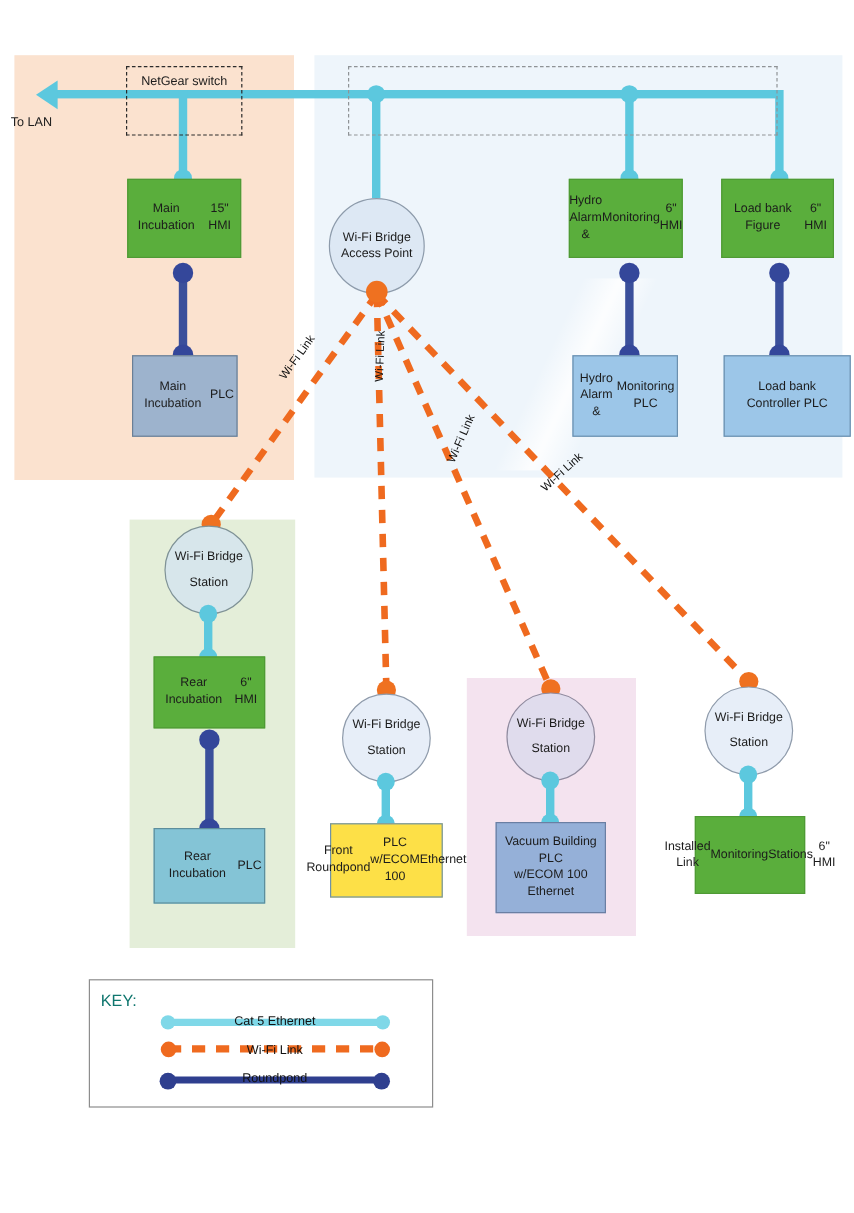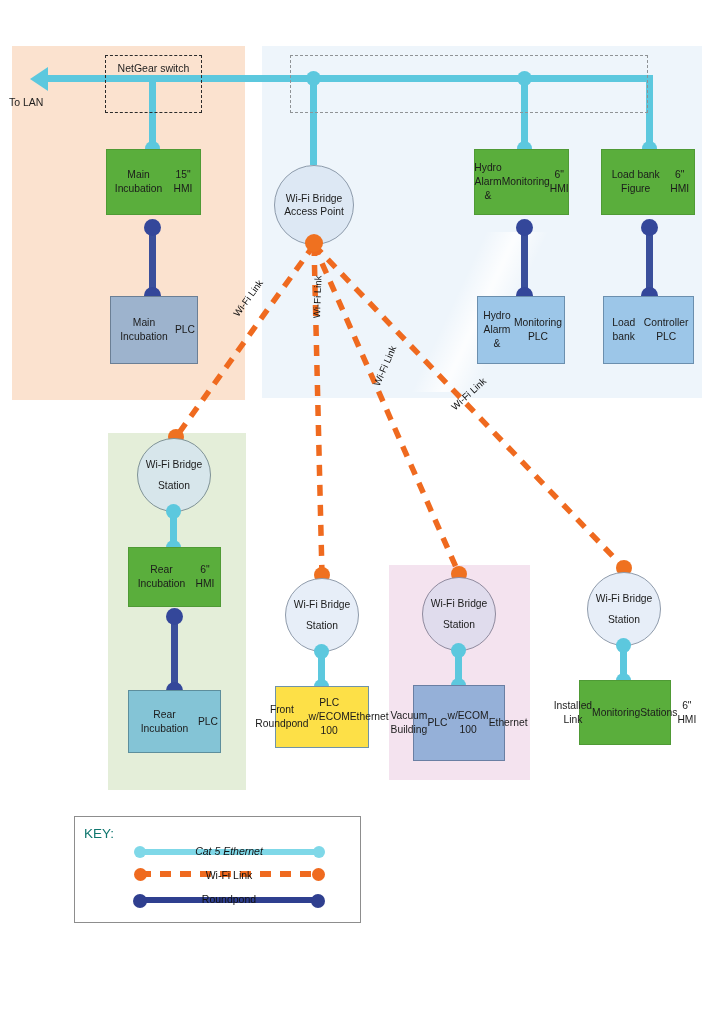--- a/index.html
+++ b/index.html
@@ -233,21 +233,21 @@
       <div>Monitoring PLC</div>
     </div>
 
   <div class="box hmi" style="left:601px; top:149px; width:94px; height:66px;">
       <div>Load bank Figure</div>
       <div>6" HMI</div>
     </div>
   <div class="wire dnet v" style="left:646px; top:222px; height:72px;"></div>
   <div class="dot dnet" style="left:641px; top:219px; width:17px; height:17px;"></div>
   <div class="dot dnet" style="left:641px; top:287px; width:17px; height:17px;"></div>
-  <div class="box plc-med" style="left:603px; top:296px; width:91px; height:68px;">
+  <div class="box plc-med" style="left:603px; top:296px; width:106px; height:68px;flex-direction:column;">
       <div>Load bank</div>
       <div>Controller PLC</div>
     </div>
 
   <div class="bridge ap" style="left:274px; top:165px; width:80px; height:80px;">
     <span class="ln1">Wi-Fi Bridge</span>
     <span class="ln2" style="margin-top:2px;">Access Point</span>
   </div>
 
   <svg id="wifi-svg">
@@ -301,21 +301,21 @@
       <div>Ethernet</div>
     </div>
 
   <div class="bridge st-p" style="left:422px; top:577px; width:74px; height:74px;">
     <span>Wi-Fi Bridge</span>
     <span class="ln2">Station</span>
   </div>
   <div class="wire v" style="left:455px; top:647px; height:38px;"></div>
   <div class="dot" style="left:451px; top:643px; width:15px; height:15px;"></div>
   <div class="dot" style="left:451px; top:678px; width:15px; height:15px;"></div>
-  <div class="box plc-blue" style="left:413px; top:685px; width:92px; height:76px;">
+  <div class="box plc-blue" style="left:413px; top:685px; width:92px; height:76px;flex-direction:column;">
       <div>Vacuum Building</div>
       <div>PLC</div>
       <div>w/ECOM 100</div>
       <div>Ethernet</div>
     </div>
 
   <div class="bridge st-w" style="left:587px; top:572px; width:74px; height:74px;">
     <span>Wi-Fi Bridge</span>
     <span class="ln2">Station</span>
   </div>
@@ -328,21 +328,21 @@
       <div>Stations</div>
       <div>6" HMI</div>
     </div>
 
   <div id="key-box"></div>
   <div id="key-title">KEY:</div>
 
   <div class="key-line" style="left:139px; top:849px; width:180px; background:#7fd8e8;"></div>
   <div class="key-dot" style="left:134px; top:846px; background:#7fd8e8;"></div>
   <div class="key-dot" style="left:313px; top:846px; background:#7fd8e8;"></div>
-  <div class="key-text" style="left:139px; top:845px; width:180px;font-style:italic;">Cat 5 Ethernet</div>
+  <div class="key-text" style="left:139px; top:845px; width:180px;">Cat 5 Ethernet</div>
 
   <svg style="position:absolute; left:0; top:0; width:712px; height:1011px; pointer-events:none;">
     <line x1="140" y1="874" x2="318" y2="874" stroke="#ef6a1f" stroke-width="6" stroke-dasharray="11 9"></line>
   </svg>
   <div class="key-dot" style="left:134px; top:868px; background:#ef6a1f; width:13px; height:13px;"></div>
   <div class="key-dot" style="left:312px; top:868px; background:#ef6a1f; width:13px; height:13px;"></div>
   <div class="key-text" style="left:139px; top:869px; width:180px;">Wi-Fi Link</div>
 
   <div class="key-line" style="left:139px; top:897px; width:180px; background:#2f3f8f;"></div>
   <div class="key-dot" style="left:133px; top:894px; background:#2f3f8f; width:14px; height:14px;"></div>

